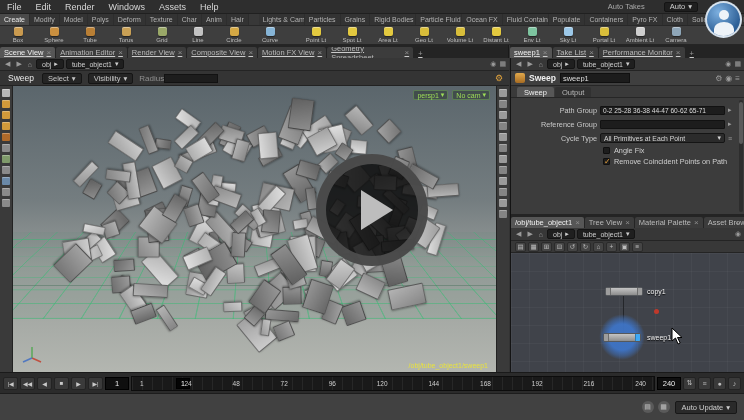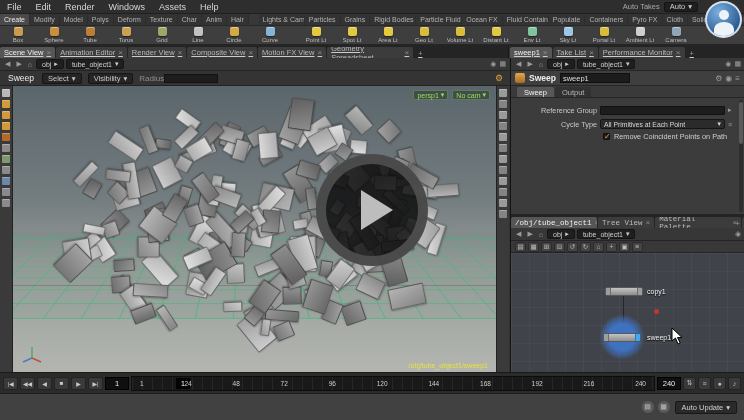--- a/index.html
+++ b/index.html
@@ -4,21 +4,21 @@
 <style>
   html,body{margin:0;padding:0;background:#666;}
   *{box-sizing:border-box;}
   .app{position:relative;width:744px;height:420px;background:#333;overflow:hidden;
        font-family:"Liberation Sans",sans-serif;color:#ccc;font-size:8px;}
   .bar{display:flex;align-items:center;white-space:nowrap;overflow:hidden;}
 
   
   .menubar{position:absolute;left:0;top:0;right:0;height:14px;background:#2e2e2e;border-bottom:1px solid #202020;font-size:9px;z-index:3;}
   .menu-item{padding:0 7px;color:#d6d6d6;}
-  .menu-right{margin-left:auto;display:flex;align-items:center;gap:4px;margin-right:46px;font-size:7.5px;color:#a8a8a8;}
+  .menu-right{margin-left:auto;display:flex;align-items:center;gap:19px;margin-right:46px;font-size:7.5px;color:#a8a8a8;}
   .chip{background:#1f1f1f;border:1px solid #141414;border-radius:2px;padding:0 5px;height:10px;display:inline-flex;align-items:center;gap:3px;color:#cfcfcf;}
 
   
   .shelf-tabs{position:absolute;left:0;top:14px;right:0;height:12px;background:#383838;border-bottom:1px solid #282828;font-size:7px;z-index:2;}
   .shelf-tab{padding:0 4px;height:100%;display:flex;align-items:center;color:#b2b2b2;border-right:1px solid #2d2d2d;background:#333;max-width:46px;overflow:hidden;flex:0 0 auto;}
   .shelf-tab.active{background:#4a4a4a;color:#eaeaea;}
   .spacer{width:10px;flex:0 0 auto;}
   .shelf-tools{position:absolute;left:0;top:26px;right:0;height:19px;background:#3e3e3e;border-bottom:1px solid #252525;z-index:2;}
   .shelf-tool{width:36px;flex:0 0 auto;display:flex;flex-direction:column;align-items:center;justify-content:center;gap:1px;}
   .sq{width:9px;height:9px;border-radius:2px;background:#8a8a8a;box-shadow:inset 0 1px rgba(255,255,255,.4),0 1px 1px rgba(0,0,0,.45);}
@@ -610,47 +610,56 @@
     <div class="ptabrow">
 
     <span class="ftab active">Sweep</span>
         <span class="ftab">Output</span>
       </div>
 
     <div class="pbody">
       <div>
 
           <div class="prow">
+          <span class="plabel">Path Group</span>
+          <span class="pval">0-2 25-28 36-38 44-47 60-62 65-71</span>
+          <span class="parrow">▸</span>
+        </div>
+          <div class="prow">
           <span class="plabel">Reference Group</span>
           <span class="pval"></span>
           <span class="parrow">▸</span>
         </div>
         </div>
       <div class="prow">
         <span class="plabel">Cycle Type</span>
         <span class="pselect">
           <span>All Primitives at Each Point</span>
           <span>▾</span>
         </span>
         <span class="parrow">≡</span>
       </div>
       <div>
 
+      <div class="cbrow">
+          <span class="cb"></span>
+          <span class="cblabel">Angle Fix</span>
+        </div>
           <div class="cbrow checked">
           <span class="cb"></span>
           <span class="cblabel">Remove Coincident Points on Path</span>
         </div>
         </div>
       <div class="scroll">
           <div class="thumb"></div>
         </div>
     </div>
 
     <div class="ptabs2">
-      <div style="display:flex;align-items:flex-end;font-family:Liberation Mono, monospace;">
+      <div style="display:flex;align-items:flex-end;">
 
       <div class="ptab active">
           <span>/obj/tube_object1</span>
           <span class="x">×</span>
         </div>
           <div class="ptab">
           <span>Tree View</span>
           <span class="x">×</span>
         </div>
           <div class="ptab">

